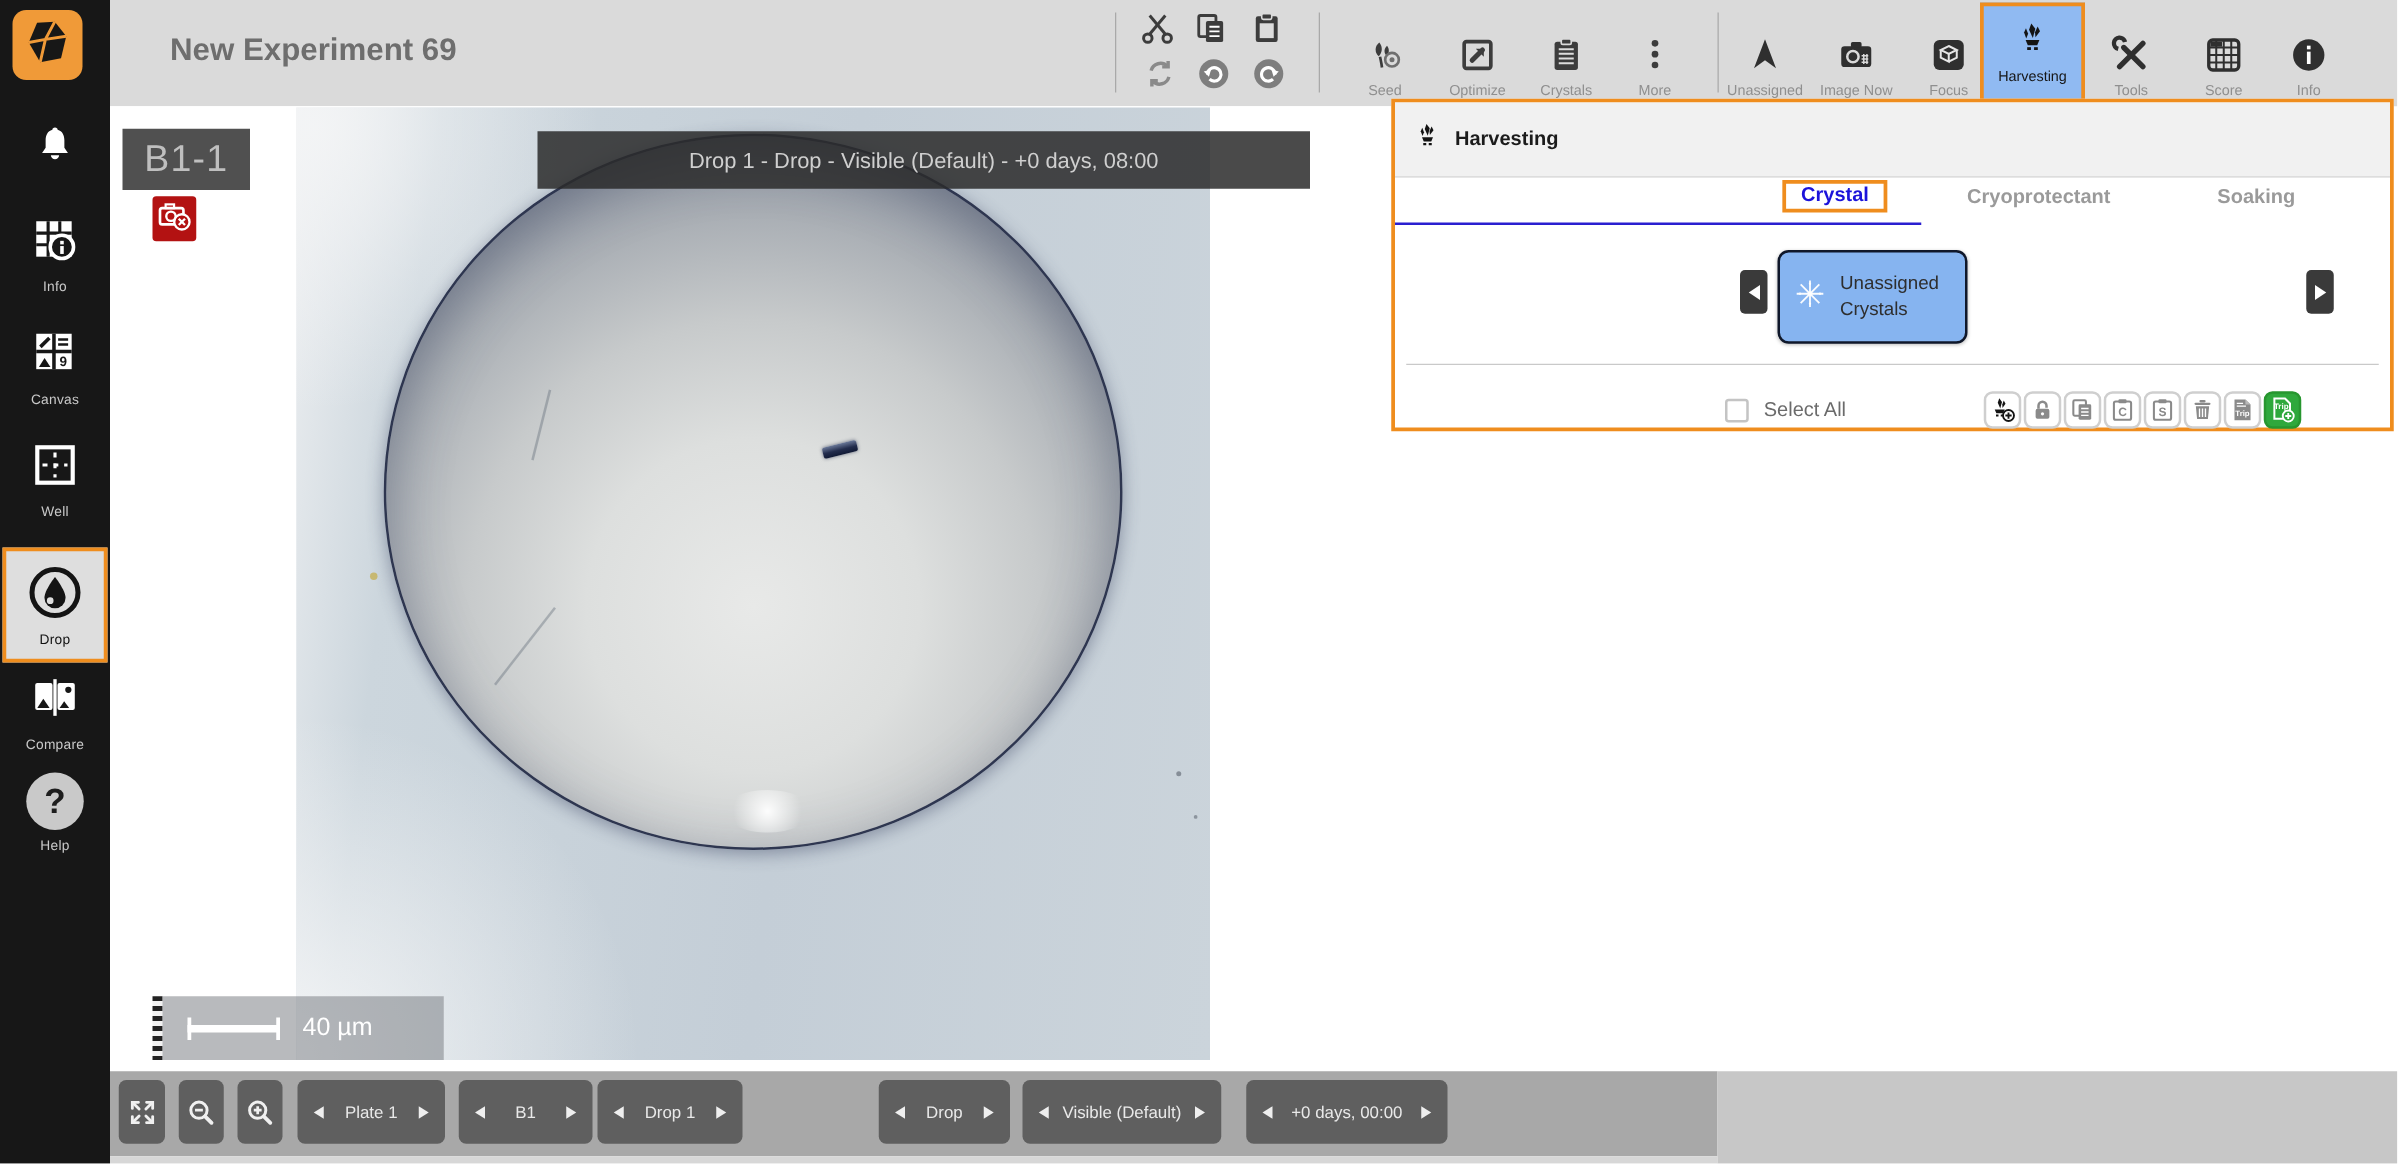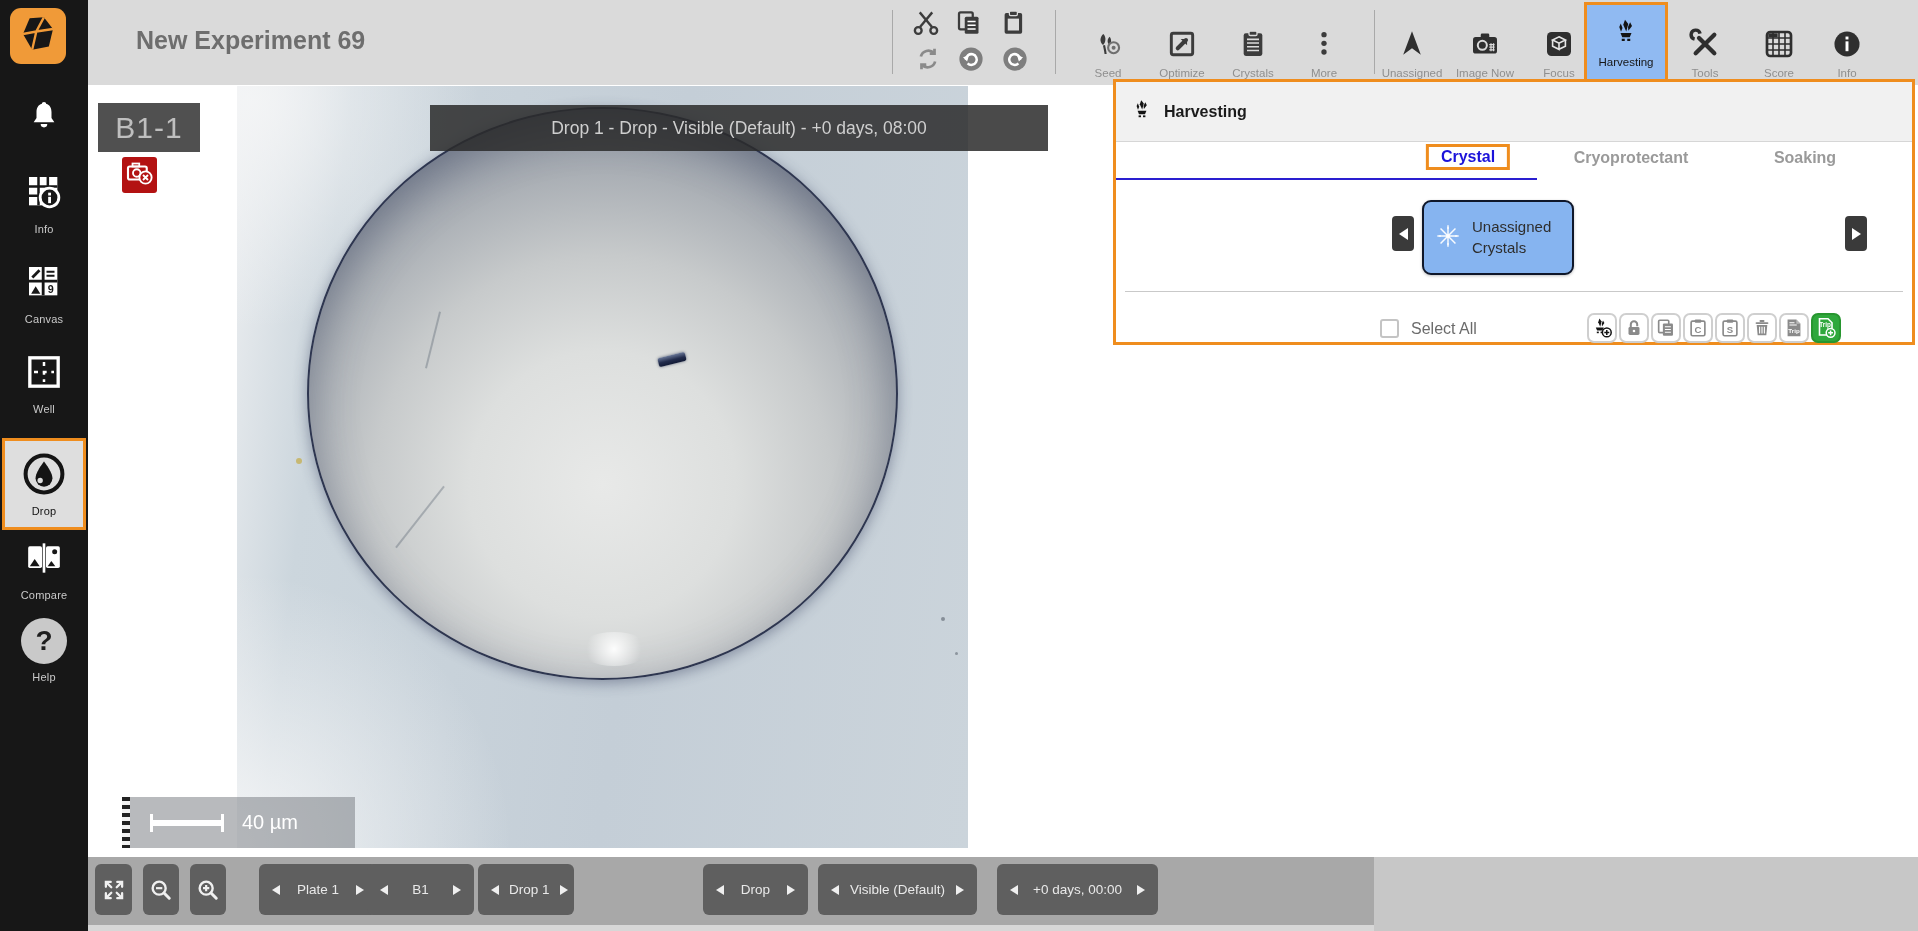--- a/index.html
+++ b/index.html
@@ -554,31 +554,31 @@
     <div class="bbtn" style="left:102px;width:36px;">
       <svg width="26" height="26" viewBox="0 0 24 24">
           <g stroke="#f0f0f0" fill="none">
         <circle cx="10.3" cy="10.3" r="6" stroke-width="2.2"></circle>
         <path d="M14.8 14.8 L19.6 19.6" stroke-width="2.8" stroke-linecap="round"></path>
         <path d="M7.4 10.3 h5.8 M10.3 7.4 v5.8" stroke-width="2"></path>
           </g>
         </svg>
     </div>
 
-    <div class="bbtn navbtn" style="left:150px;width:118px;margin-left:21px;">
+    <div class="bbtn navbtn" style="left:150px;width:118px;">
       <div class="ntri-l"></div>
       <span class="navlabel">Plate 1</span>
       <div class="ntri-r"></div>
     </div>
     <div class="bbtn navbtn" style="left:279px;width:107px;">
       <div class="ntri-l"></div>
       <span class="navlabel">B1</span>
       <div class="ntri-r"></div>
     </div>
-    <div class="bbtn navbtn" style="left:390px;width:96px;">
+    <div class="bbtn navbtn" style="left:390px;width:116px;">
       <div class="ntri-l"></div>
       <span class="navlabel">Drop 1</span>
       <div class="ntri-r"></div>
     </div>
     <div class="bbtn navbtn" style="left:615px;width:105px;">
       <div class="ntri-l"></div>
       <span class="navlabel">Drop</span>
       <div class="ntri-r"></div>
     </div>
     <div class="bbtn navbtn" style="left:730px;width:159px;">

